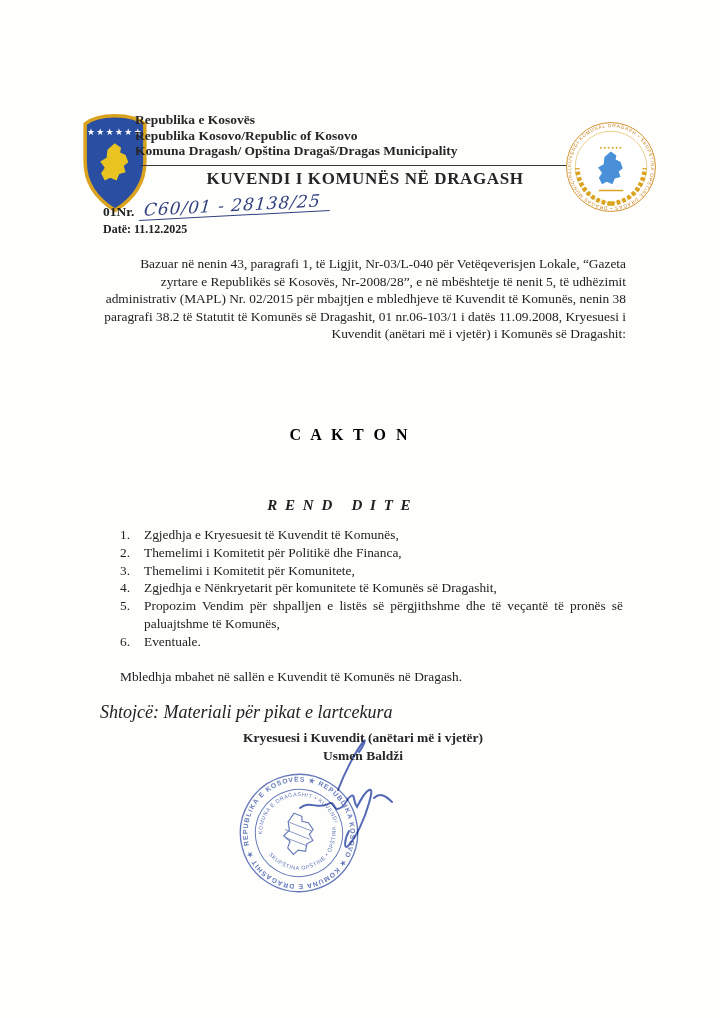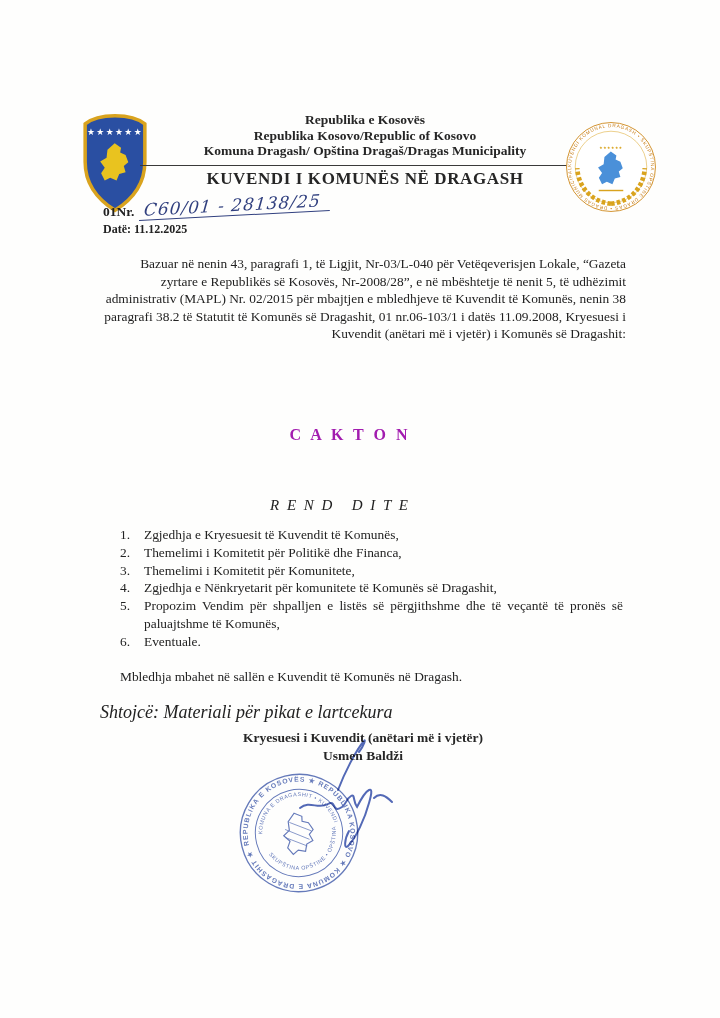--- a/index.html
+++ b/index.html
@@ -2,42 +2,42 @@
 <html><head>
 <meta charset="utf-8">
 <style>
   html,body{margin:0;padding:0;background:#fff;}
   .page{
     position:relative;width:720px;height:1018px;background:#fefefd;overflow:hidden;
     font-family:"Liberation Serif",serif;color:#222;
   }
   .abs{position:absolute;}
   
-  .head-center{left:135px;top:112px;width:460px;text-align:center;line-height:15.6px;}
+  .head-center{left:135px;top:112px;width:460px;line-height:15.6px;}
   .head-line{font-weight:bold;font-size:13.5px;color:#262626;}
   .head-divider{left:140px;top:165px;width:452px;border-top:1.6px solid #3a3a3a;height:0;}
   .assembly-title{left:135px;top:169px;width:460px;text-align:center;
     font-weight:bold;font-size:17px;letter-spacing:.6px;color:#262626;}
   
   .ref-row{left:103px;top:200px;font-size:13.5px;font-weight:bold;white-space:nowrap;}
   .handwritten{
     display:inline-block;font-family:"DejaVu Serif",serif;font-style:italic;
     font-size:17px;font-weight:normal;color:#31407f;letter-spacing:1px;
     border-bottom:1.6px solid #31407f;padding:0 10px 0 4px;margin-left:5px;
     transform:rotate(-3deg) skewX(-8deg);transform-origin:left bottom;
   }
   .ref-date{left:103px;top:222px;font-size:12px;font-weight:bold;}
   
   .legal{left:103px;top:255px;width:523px;font-size:13.4px;line-height:17.6px;text-align:right;}
   .fordate{right:108px;top:372px;text-align:right;font-size:13.5px;font-weight:bold;line-height:17.5px;}
   .fordate sup{font-size:9px;text-decoration:underline;}
   .cakton{left:100px;top:426px;width:500px;text-align:center;font-size:16px;font-weight:bold;
-    letter-spacing:3px;white-space:pre;color:#a21caf;}
+    letter-spacing:3px;white-space:pre;color:#000000;}
   .intro{left:100px;top:454px;width:527px;font-size:13.4px;line-height:17.6px;font-style:italic;}
-  .rend{left:100px;top:497px;width:480px;text-align:center;font-size:15px;font-weight:normal;
+  .rend{left:100px;top:497px;width:480px;text-align:center;font-size:15px;font-weight:bold;
     font-style:italic;letter-spacing:2px;white-space:pre;}
   .agenda{left:120px;top:526px;width:503px;font-size:13.4px;line-height:17.8px;}
   .agenda .item{display:flex;}
   .agenda .num{width:24px;flex:0 0 24px;}
   .agenda .txt{flex:1;text-align:justify;}
   .venue{left:120px;top:669px;width:500px;font-size:13.4px;}
   .attachment{left:100px;top:702px;width:450px;font-size:18px;font-style:italic;}
   
   .sig-block{left:228px;top:729px;width:270px;text-align:center;font-size:13.5px;
     font-weight:bold;line-height:18px;color:#262626;}

